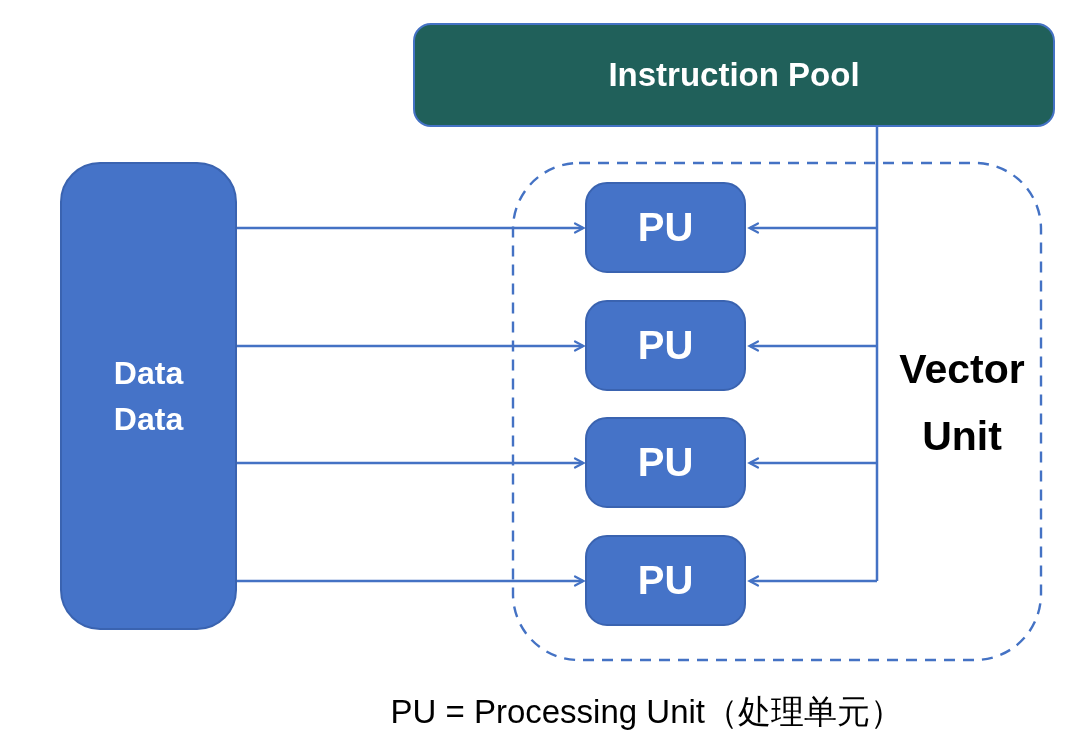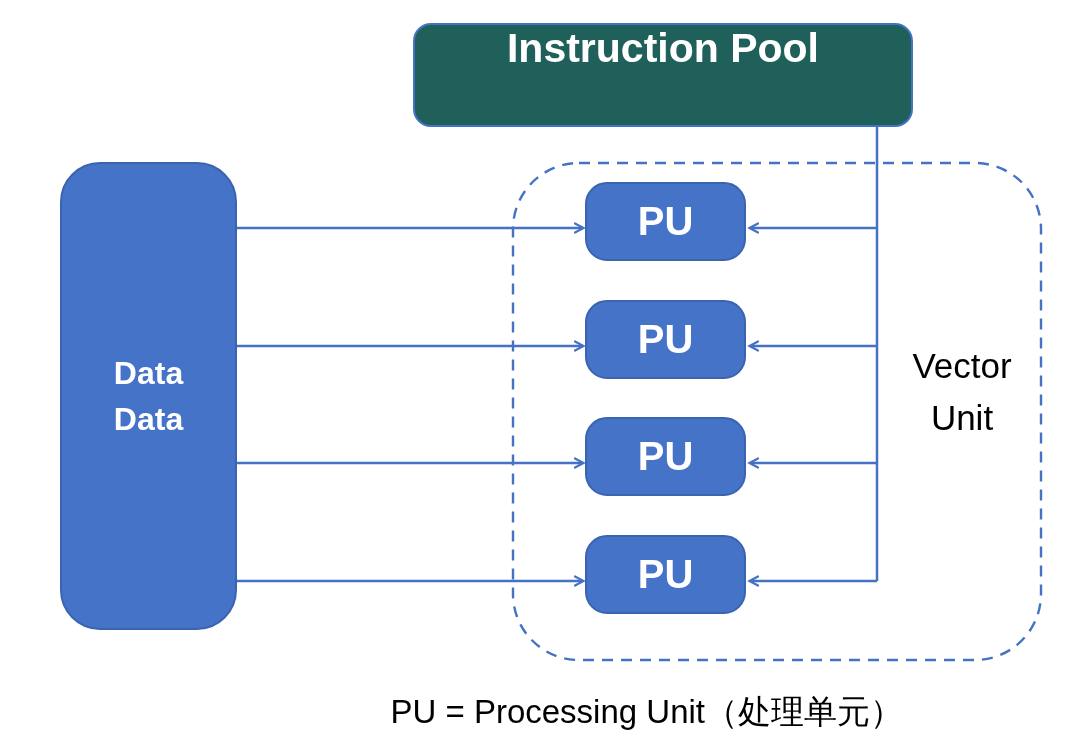--- a/index.html
+++ b/index.html
@@ -53,28 +53,29 @@
     left: 99px; top: 44px;
     font-size: 37px;
     font-weight: 700;
     color: var(--text-black);
     letter-spacing: 0.5px;
   }
 
   .instruction-pool {
     position: absolute;
     left: 413px; top: 23px;
-    width: 500px; height: 104px;
+    width: 642px; height: 104px;
     background: var(--teal);
     border: 2px solid var(--line-blue);
     border-radius: 18px;
     display: flex;
+    align-items: center;
     justify-content: center;
     color: var(--text-white);
-    font-size: 41px;
+    font-size: 33px;
     font-weight: 600;
   }
 
   .data-pool {
     position: absolute;
     left: 60px; top: 162px;
     width: 177px; height: 468px;
     background: var(--box-blue);
     border: 2px solid var(--box-border);
     border-radius: 40px;
@@ -84,21 +85,21 @@
     justify-content: center;
     color: var(--text-white);
     font-size: 32px;
     font-weight: 600;
     line-height: 1.45;
   }
 
   .pu {
     position: absolute;
     left: 585px;
-    width: 161px; height: 79px;
+    width: 161px; height: 91px;
     background: var(--box-blue);
     border: 2px solid var(--box-border);
     border-radius: 22px;
     display: flex;
     align-items: center;
     justify-content: center;
     color: var(--text-white);
     font-size: 40px;
     font-weight: 600;
   }
@@ -106,24 +107,24 @@
   .pu-2 { top: 300px; }
   .pu-3 { top: 417px; }
   .pu-4 { top: 535px; }
 
   .vector-label {
     position: absolute;
     left: 872px; top: 346px;
     width: 180px;
     text-align: center;
     color: var(--text-black);
-    font-size: 35px;
-    font-weight: 400;
+    font-size: 41px;
+    font-weight: 700;
   }
-  .vector-label .line2 { margin-top: 12px; }
+  .vector-label .line2 { margin-top: 20px; }
 
   .caption {
     position: absolute;
     left: 303px; top: 690px;
     width: 600px;
     text-align: right;
     color: var(--text-black);
     font-size: 33px;
     font-weight: 400;
   }

